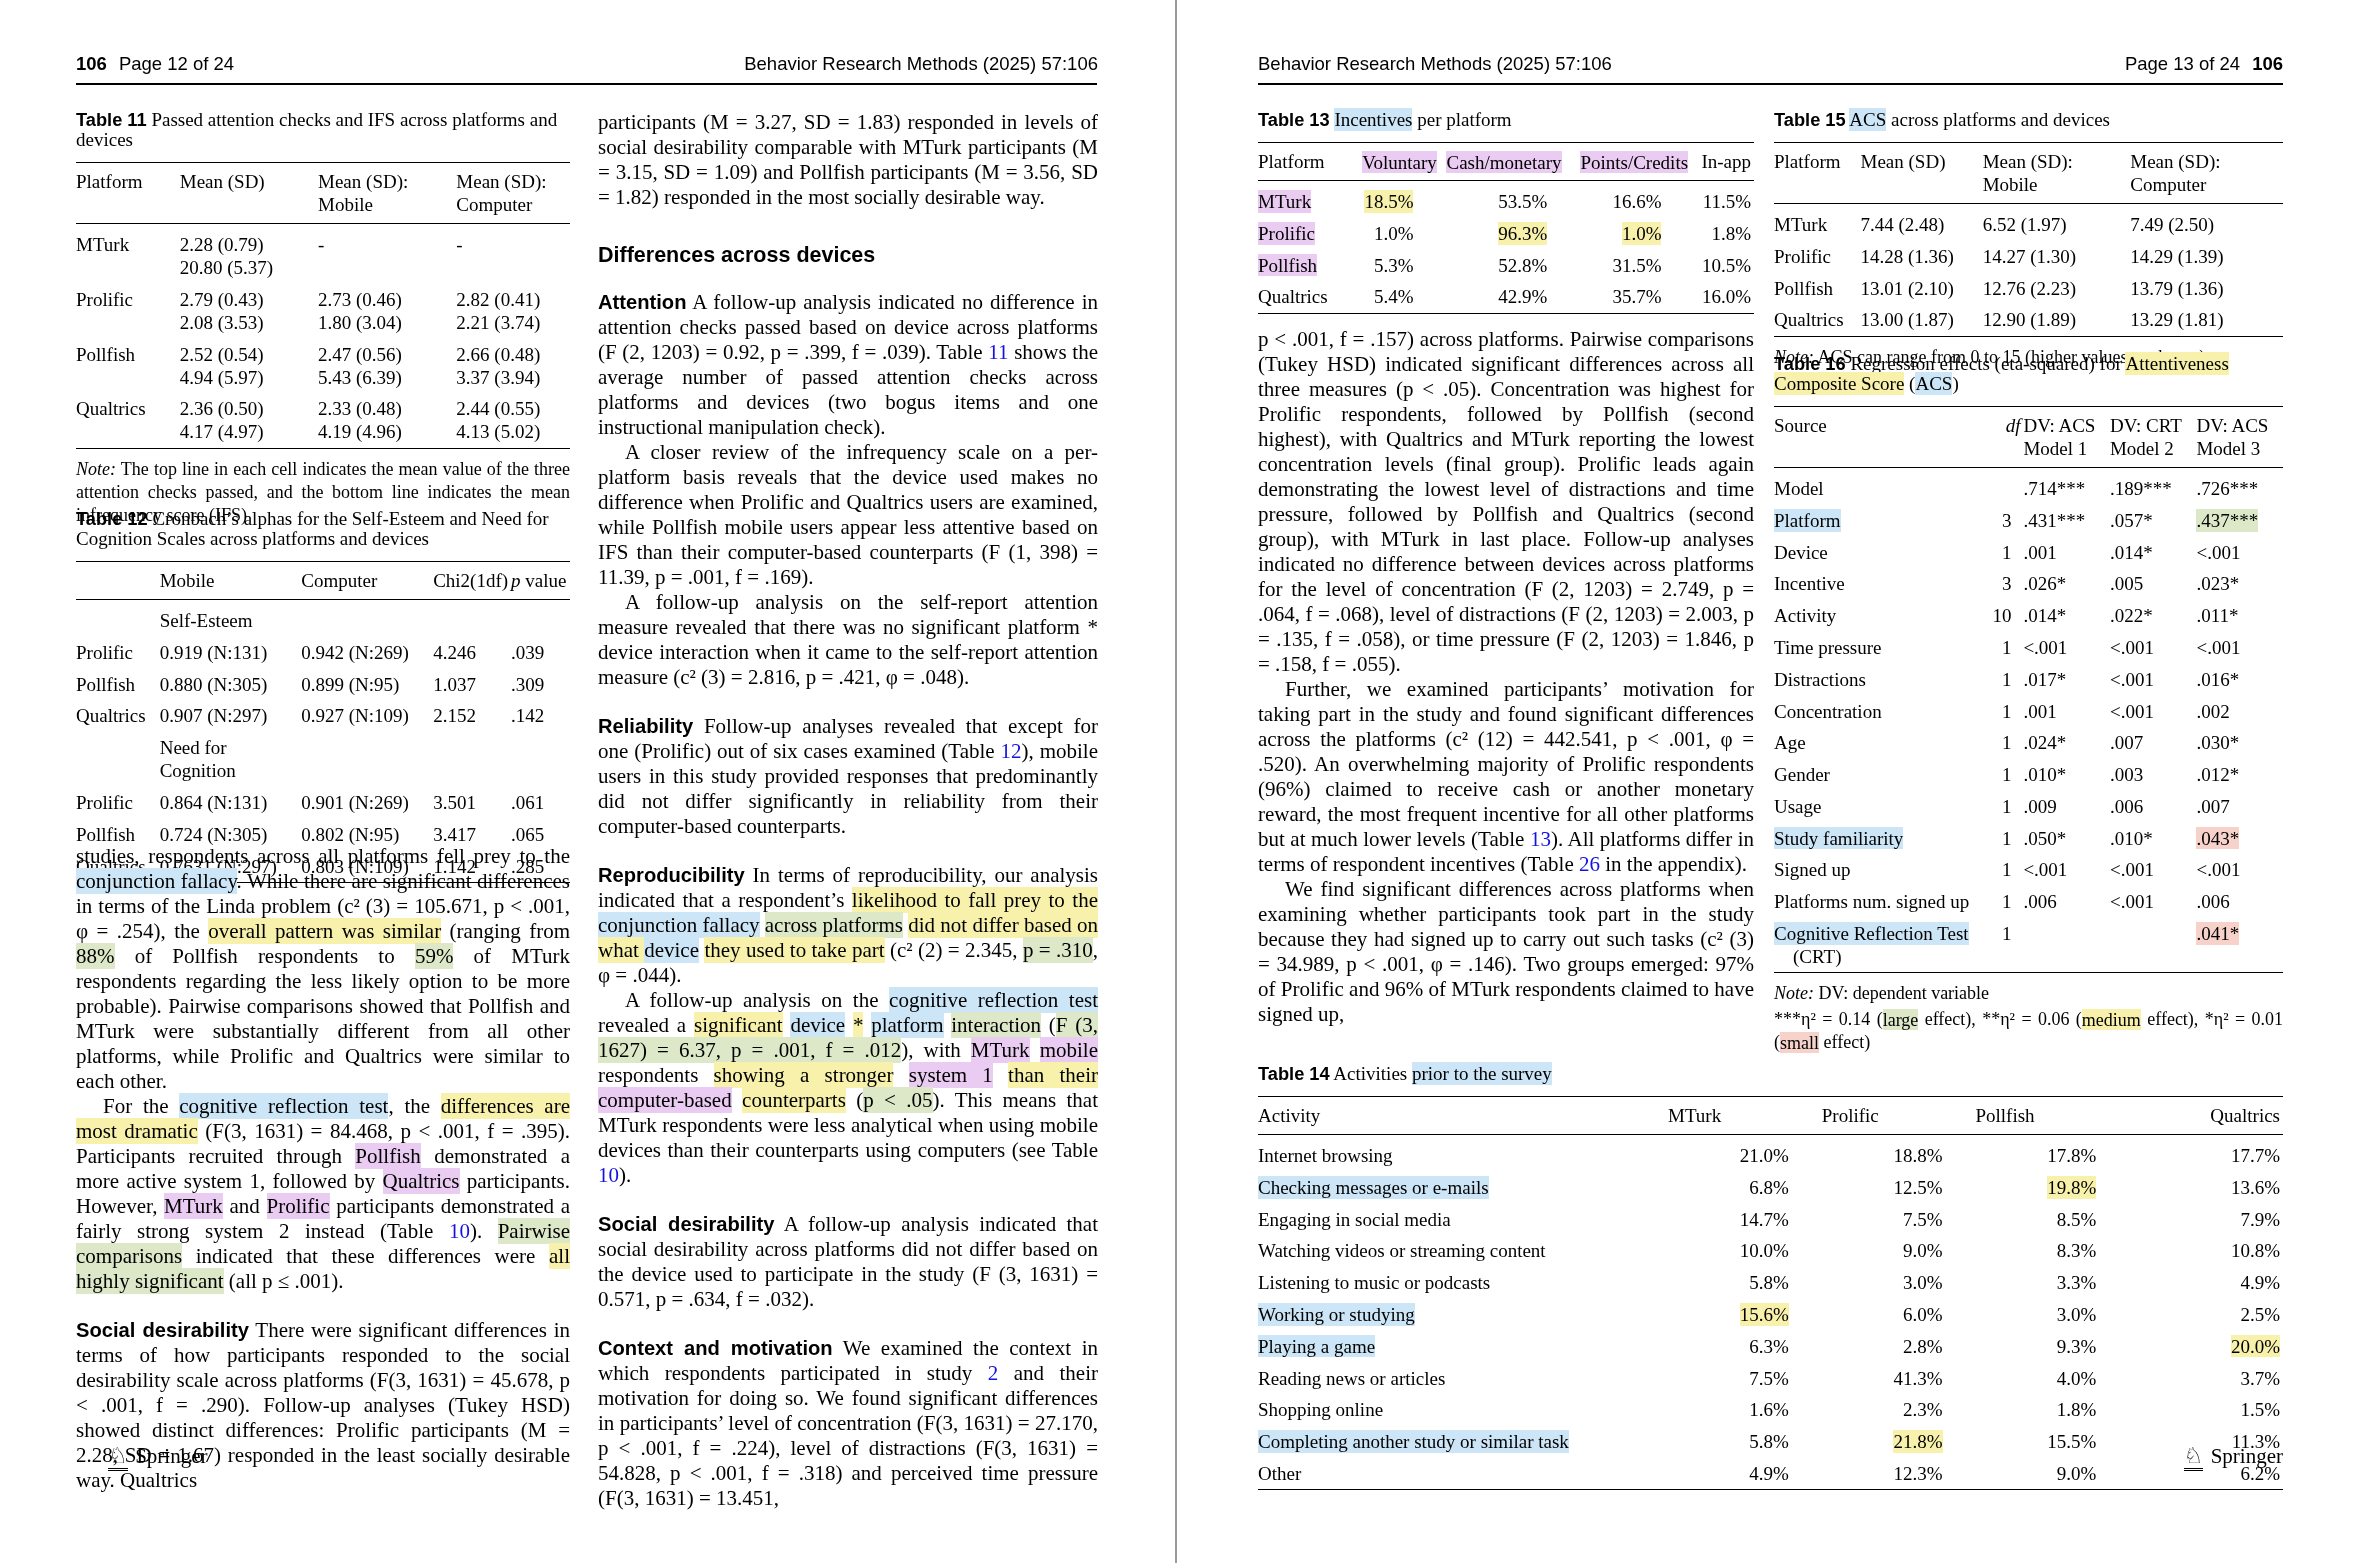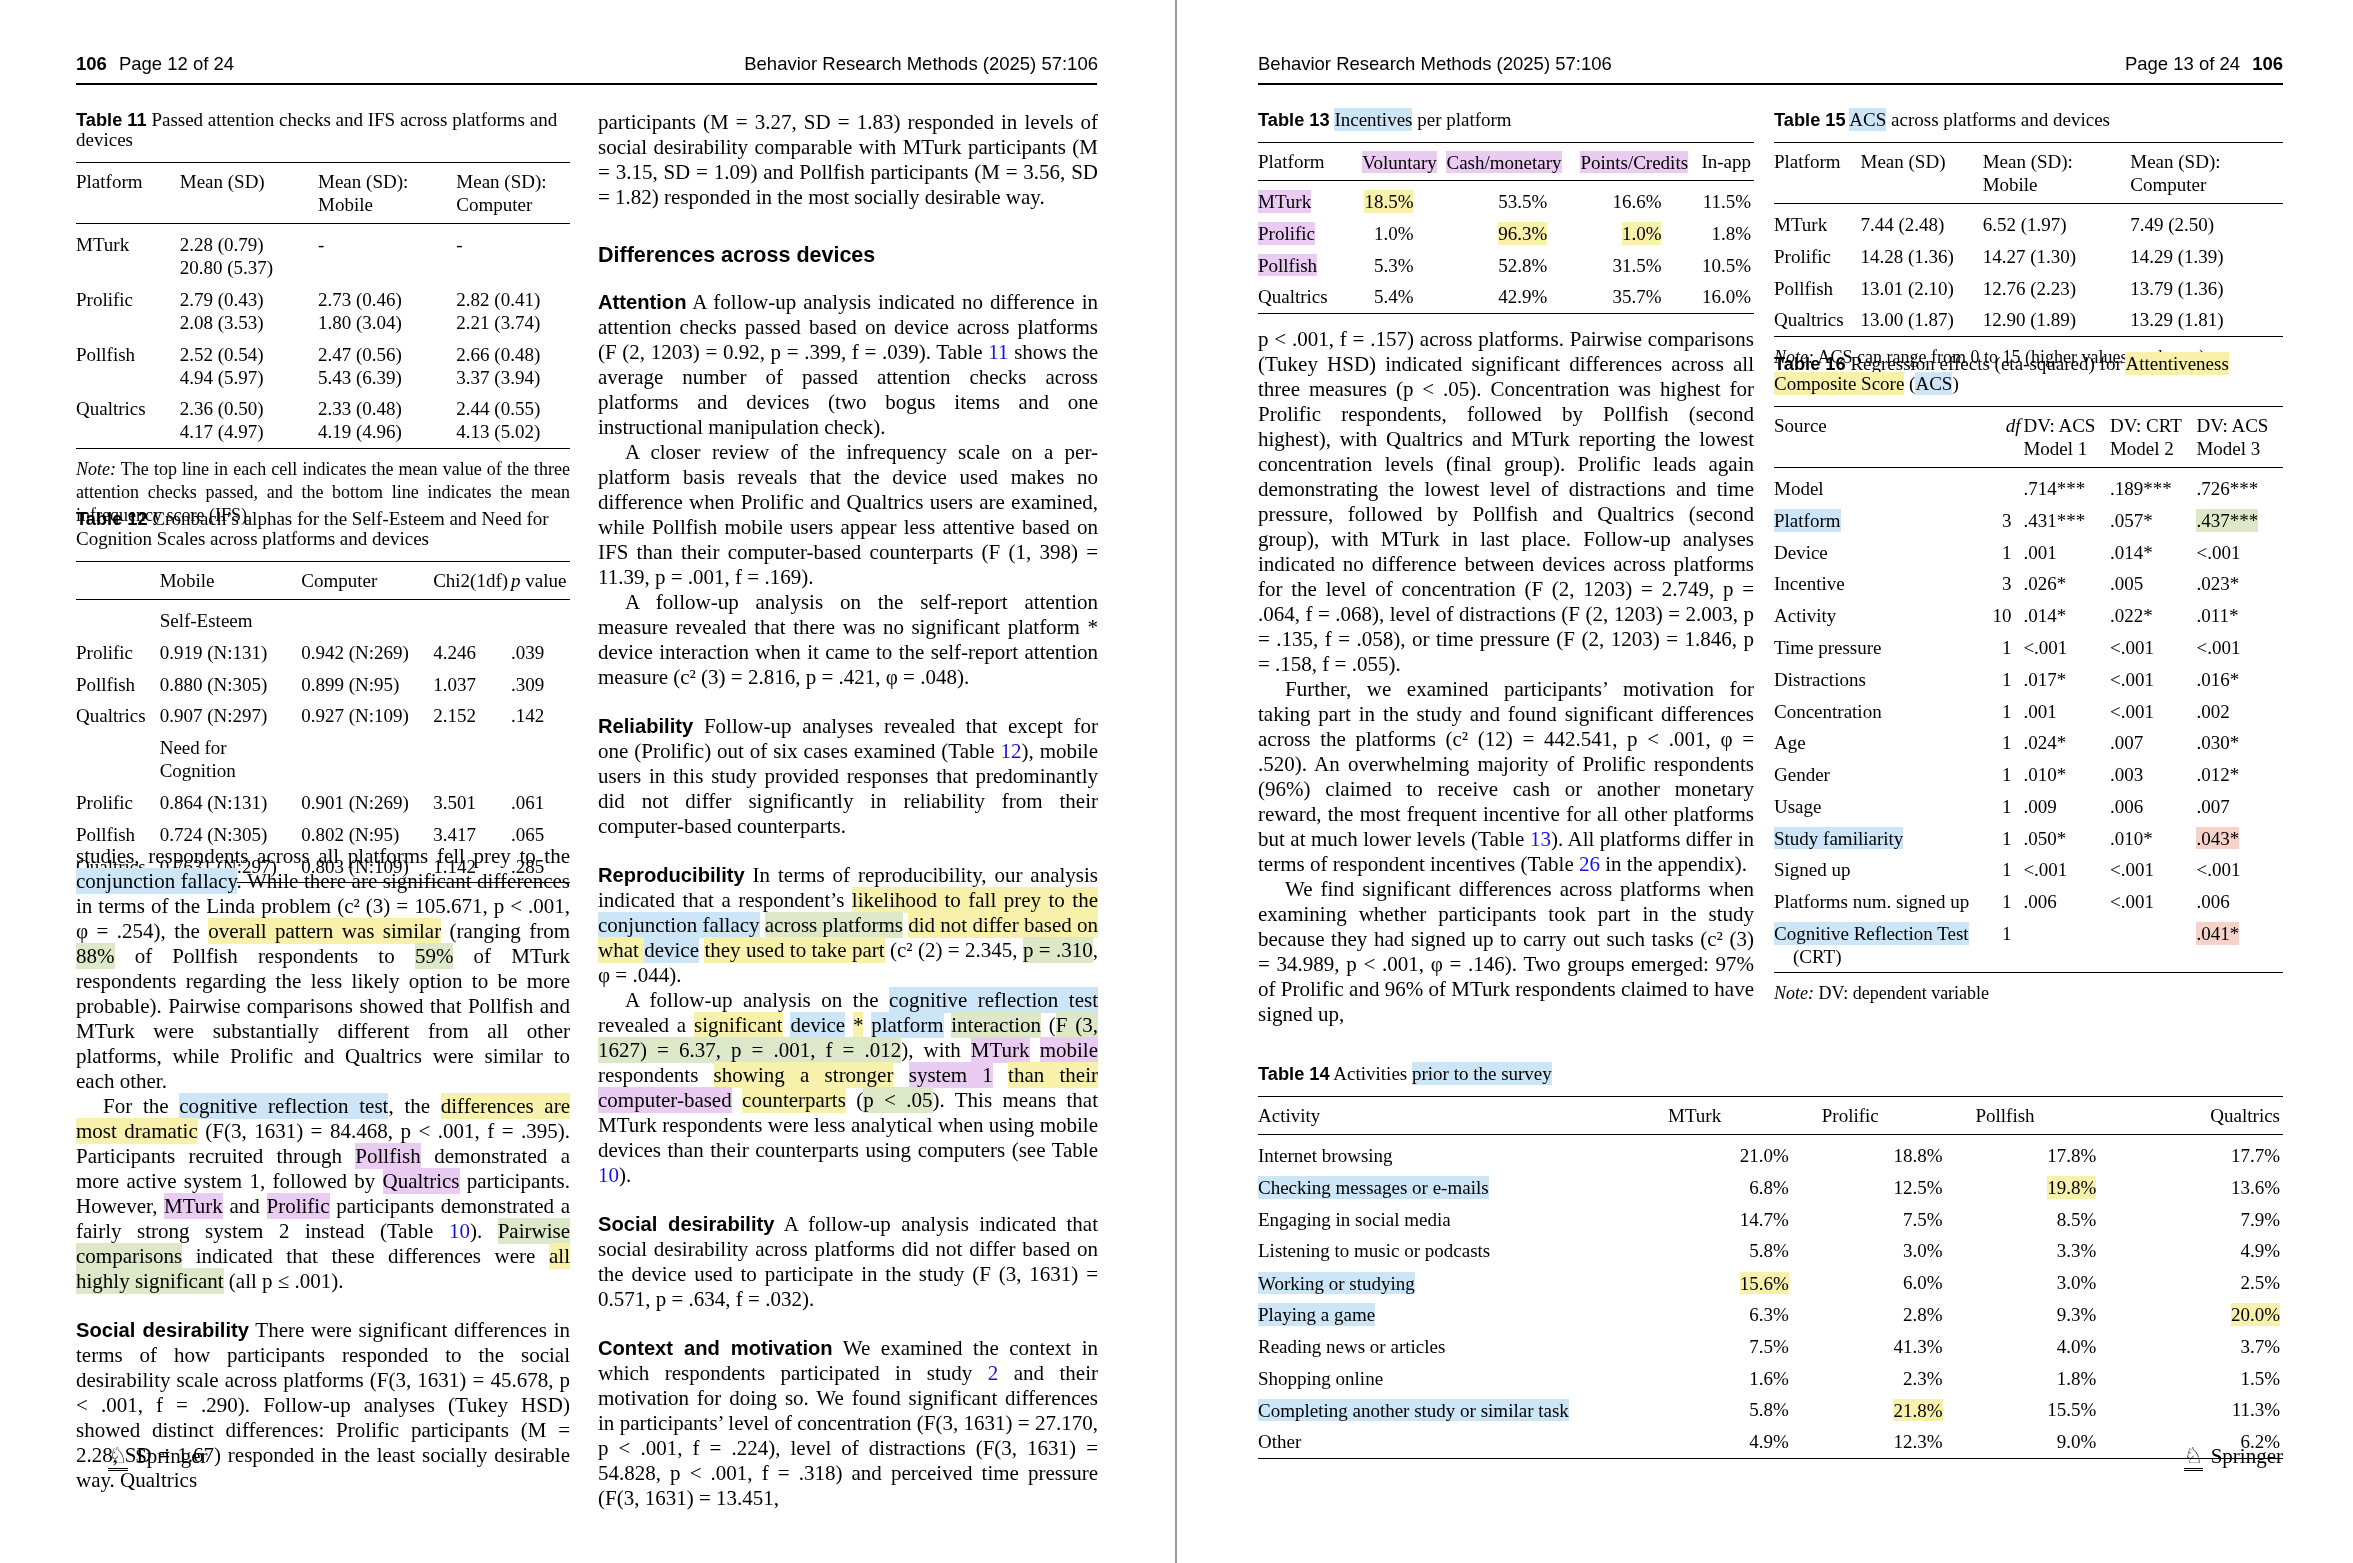--- a/index.html
+++ b/index.html
@@ -467,20 +467,21 @@
               <td class="a-l"><span class="hl hl-b">Cognitive Reflection Test</span><span>
  (CRT)</span></td>
               <td class="a-r">1</td>
               <td class="a-l"></td>
               <td class="a-l"></td>
               <td class="a-l"><span class="hl hl-r">.041*</span></td>
             </tr>
           </tbody>
         </table>
       <div class="tnote"><span class="it">Note:</span><span> DV: dependent variable</span></div>
+      <div class="tnote" style="margin-top:3px;"><span>***η² = 0.14 (</span><span class="hl hl-g">large</span><span> effect), **η² = 0.06 (</span><span class="hl hl-y">medium</span><span> effect), *η² = 0.01 (</span><span class="hl hl-r">small</span><span> effect)</span></div>
     </div>
 
     <div class="tblock" style="left:80px;top:1064px;width:1025px;">
       <div class="tcaption"><span class="bh">Table 14</span><span>  Activities </span><span class="hl hl-b">prior to the survey</span></div>
       <table>
           <colgroup>
             <col style="width: 40%;">
             <col style="width: 15%;">
             <col style="width: 15%;">
             <col style="width: 15%;">
@@ -511,20 +512,27 @@
               <td class="a-r">13.6%</td>
             </tr>
             <tr>
               <td class="a-l">Engaging in social media</td>
               <td class="a-r">14.7%</td>
               <td class="a-r">7.5%</td>
               <td class="a-r">8.5%</td>
               <td class="a-r">7.9%</td>
             </tr>
             <tr>
+              <td class="a-l">Watching videos or streaming content</td>
+              <td class="a-r">10.0%</td>
+              <td class="a-r">9.0%</td>
+              <td class="a-r">8.3%</td>
+              <td class="a-r">10.8%</td>
+            </tr>
+            <tr>
               <td class="a-l">Listening to music or podcasts</td>
               <td class="a-r">5.8%</td>
               <td class="a-r">3.0%</td>
               <td class="a-r">3.3%</td>
               <td class="a-r">4.9%</td>
             </tr>
             <tr>
               <td class="a-l"><span class="hl hl-b">Working or studying</span></td>
               <td class="a-r"><span class="hl hl-y">15.6%</span></td>
               <td class="a-r">6.0%</td>

